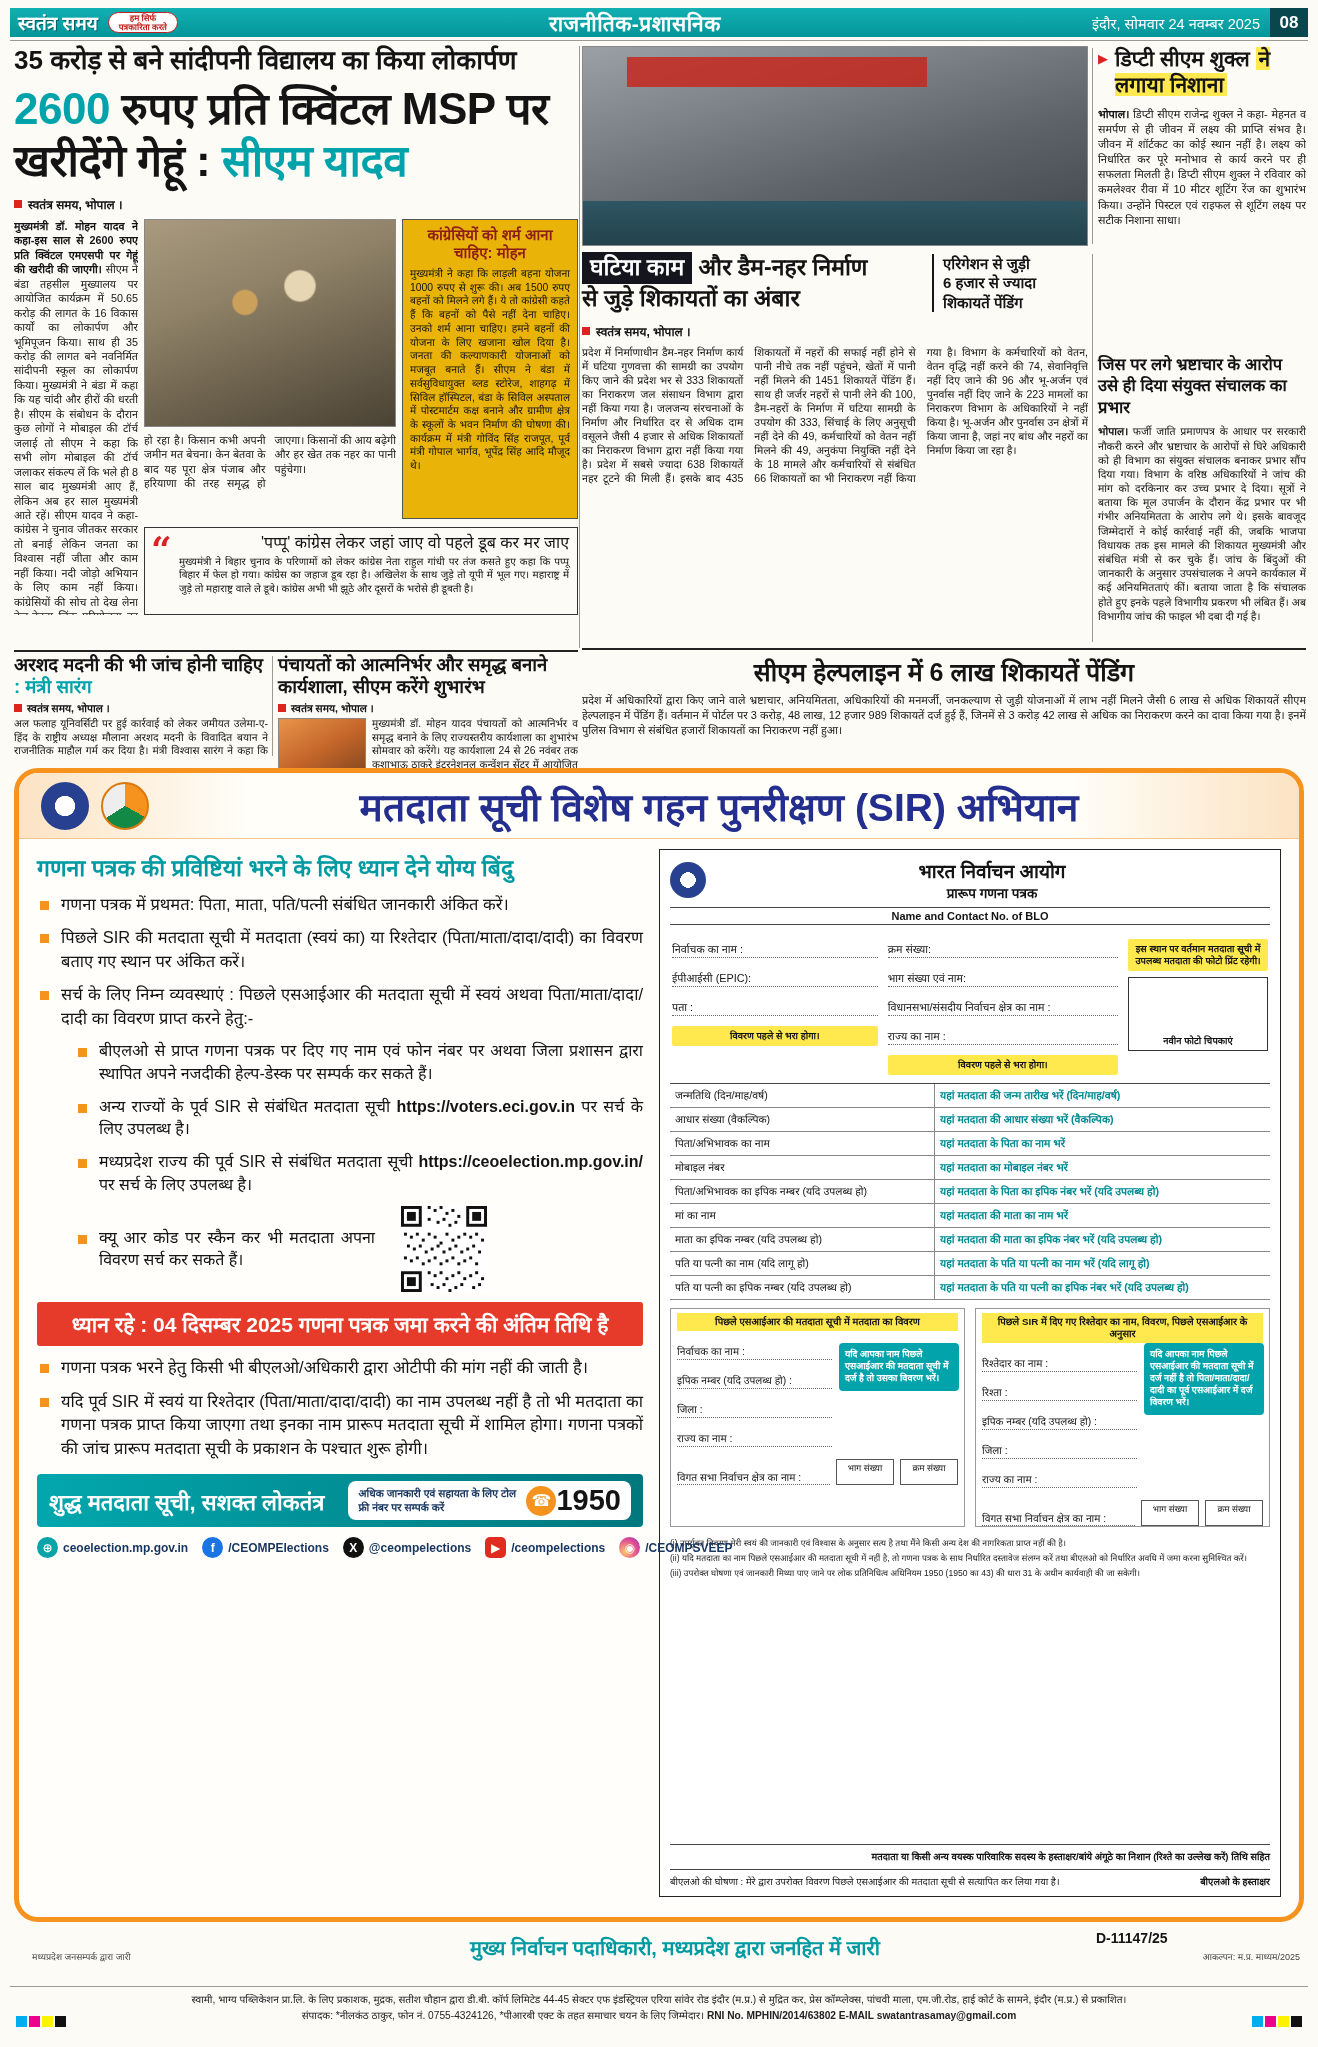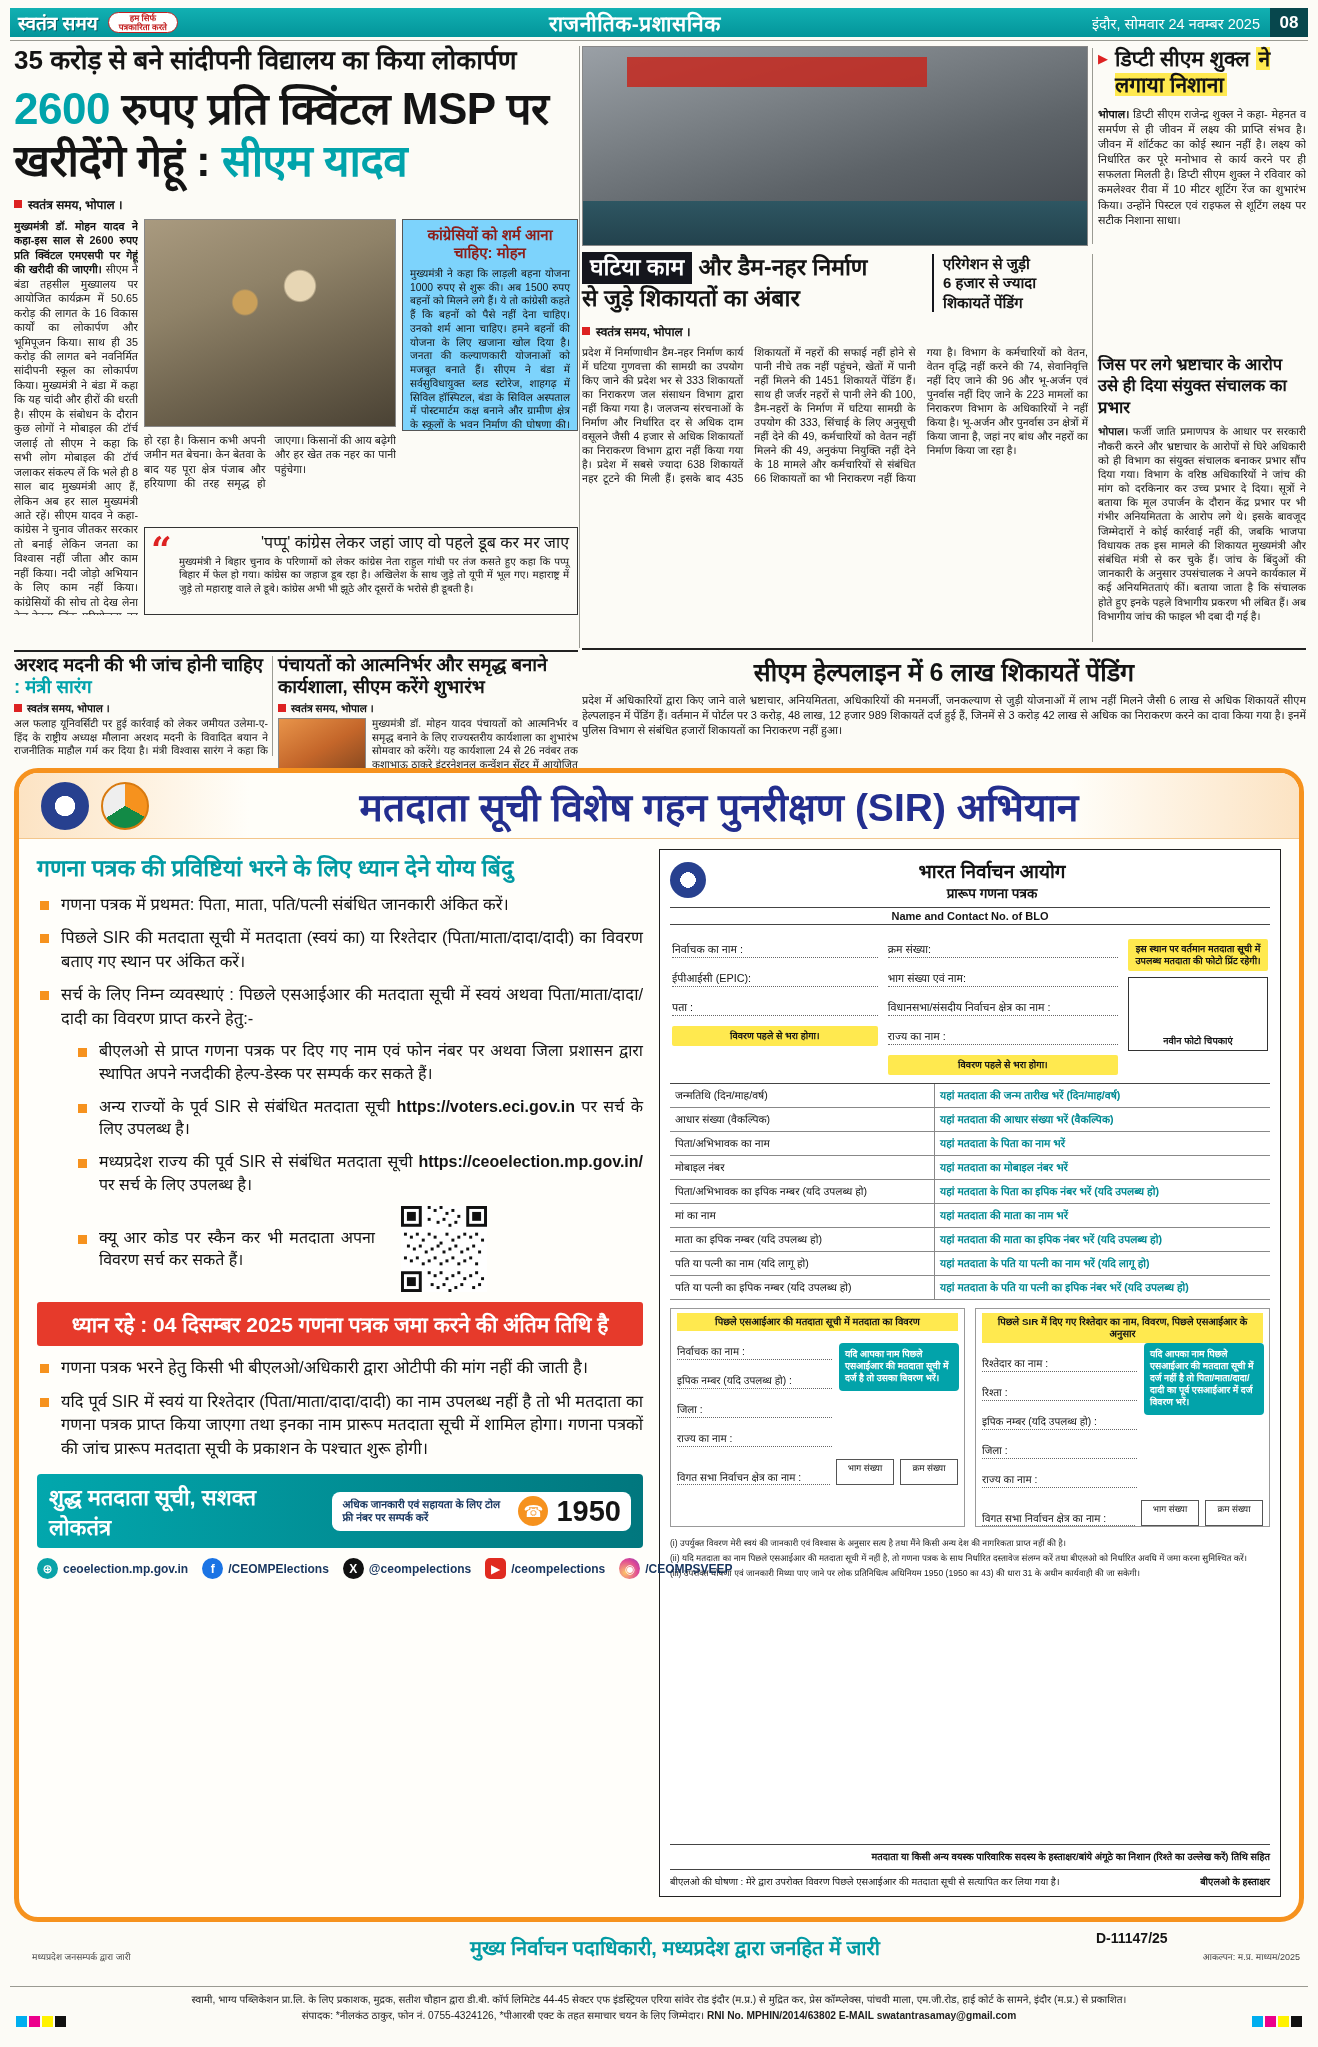--- a/index.html
+++ b/index.html
@@ -26,21 +26,21 @@
 .redsq{width:8px;height:8px;background:#d22;flex:none}
 .lead-rel{position:relative;height:396px;margin-top:6px}
 .l-col1{position:absolute;left:0;top:0;width:124px;height:396px;font-size:10.8px;line-height:1.34;overflow:hidden}
 .lede{font-weight:bold}
 .photo1{position:absolute;left:130px;top:0;width:252px;height:208px;border:1px solid #888;
   background:radial-gradient(circle at 62% 32%,#e7d6b4 0 7%,rgba(0,0,0,0) 8%),
   radial-gradient(circle at 40% 40%,#caa05a 0 6%,rgba(0,0,0,0) 7%),
   linear-gradient(160deg,#a99a7f 0%,#8f8268 35%,#6f644f 65%,#4a4234 100%)}
 .l-below{position:absolute;left:130px;top:214px;width:252px;height:86px;column-count:2;column-gap:9px;
   font-size:10.8px;line-height:1.34;overflow:hidden}
-.boxart{position:absolute;left:388px;top:0;width:176px;height:212px;border:1px solid #555;background:#7dd3fc;
+.boxart{position:absolute;left:388px;top:0;width:176px;height:300px;border:1px solid #555;background:#eab308;
   padding:6px 7px;overflow:hidden}
 .boxart-title{font-size:15px;font-weight:bold;color:#8c1d18;line-height:1.2;text-align:center}
 .boxart-body{margin-top:5px;font-size:10.4px;line-height:1.32}
 .quote{position:absolute;left:130px;top:308px;width:434px;height:88px;border:1.5px solid #333;
   padding:5px 8px 4px 34px;overflow:hidden}
 .quote-mark{position:absolute;left:6px;top:0;font-size:36px;color:#d22;font-weight:bold;font-family:"DejaVu Serif",serif}
 .quote-title{font-size:16px;font-weight:normal;text-align:right;line-height:1.2}
 .quote-body{font-size:10.2px;line-height:1.3;margin-top:3px}
 
 .photo2{position:absolute;left:582px;top:46px;width:506px;height:200px;border:1px solid #888;
@@ -94,21 +94,21 @@
 ul.pts li{margin:10px 0;font-size:16.5px;line-height:1.42}
 ul.pts.sub{margin-left:38px}
 ul.pts.sub li{font-size:16px}
 .lnk{font-weight:bold}
 .qr-row{display:flex;align-items:center;gap:26px;margin:10px 0 4px 38px}
 .qtext{font-size:16px;line-height:1.42;width:300px}
 .qr{width:86px;height:86px;flex:none}
 .deadline{margin-top:10px;background:#e63a2b;color:#fff;font-weight:bold;font-size:21px;text-align:center;padding:8px 4px;border-radius:3px}
 .slogan-bar{margin-top:14px;background:linear-gradient(90deg,#02a7ad,#01777e);display:flex;align-items:center;gap:12px;padding:7px 12px;border-radius:4px}
 .slogan{flex:1;color:#fff;font-weight:bold;font-size:22px}
-.toll{background:#fff;border-radius:8px;display:flex;align-items:center;gap:8px;padding:3px 10px}
+.toll{background:#fff;border-radius:8px;display:flex;align-items:center;padding:3px 10px}
 .toll-label{width:168px;font-size:10.5px;font-weight:bold;color:#17355e;line-height:1.25}
 .phone-ic{width:30px;height:30px;border-radius:50%;background:#f6921e;color:#fff;display:flex;align-items:center;justify-content:center;font-size:16px;flex:none}
 .toll-num{font-size:29px;font-weight:bold}
 .social{display:flex;align-items:center;gap:14px;margin-top:10px}
 .soc{display:flex;align-items:center;font-size:12px;font-weight:bold;color:#17355e;white-space:nowrap}
 .sic{width:21px;height:21px;border-radius:50%;color:#fff;display:flex;align-items:center;justify-content:center;font-size:12px;font-weight:bold;margin-right:5px;flex:none}
 .sic-web{background:#0aa3a8}.sic-fb{background:#1b74e4}.sic-x{background:#111}
 .sic-yt{background:#e02b20;border-radius:5px}
 .sic-ig{background:radial-gradient(circle at 30% 70%,#fdc468,#df4996 60%,#8a3ab9)}
 

